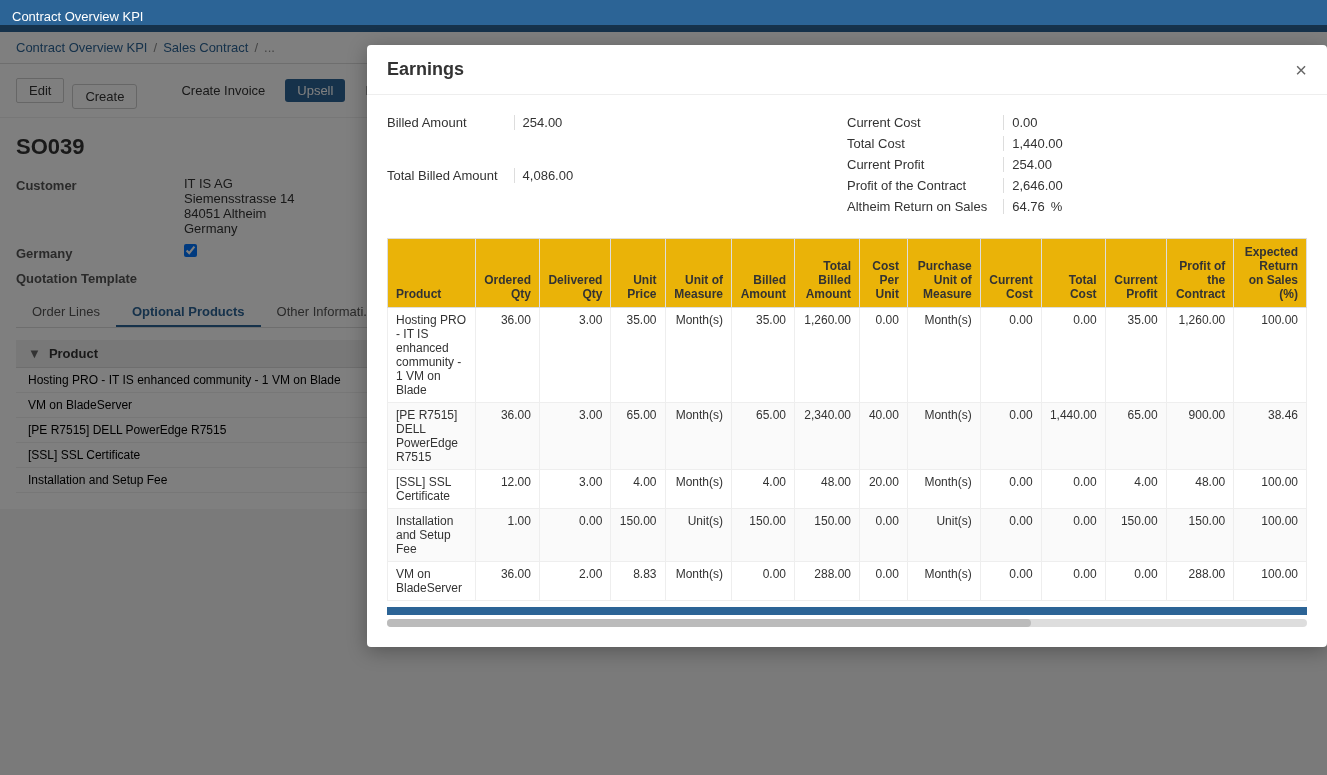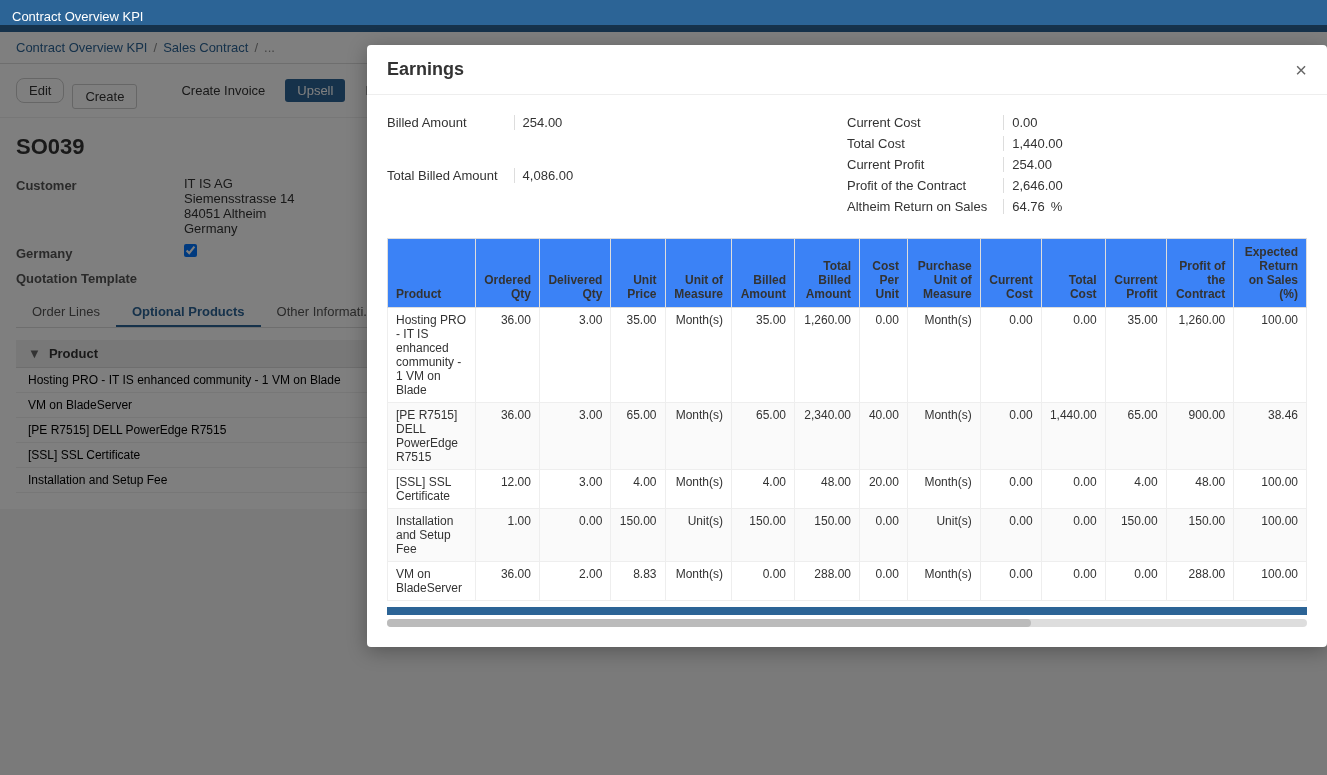--- a/index.html
+++ b/index.html
@@ -44,21 +44,21 @@
       align-items: center;
       gap: 8px;
       background: #fff;
       border-bottom: 1px solid #eee;
     }
 
     .btn-edit {
       background: #fff;
       border: 1px solid #ccc;
       padding: 4px 12px;
-      border-radius: 8px;
+      border-radius: 2px;
       font-size: 13px;
       color: #333;
       cursor: pointer;
     }
     .btn-create {
       background: #fff;
       border: 1px solid #ccc;
       padding: 4px 12px;
       border-radius: 3px;
       font-size: 13px;
@@ -225,21 +225,21 @@
       color: #2c6496;
       margin-bottom: 12px;
     }
 
     .earnings-table {
       width: 100%;
       border-collapse: collapse;
       font-size: 12px;
     }
     .earnings-table th {
-      background: #3b82f6;
+      background: #eab308;
       border: 1px solid #ddd;
       padding: 6px 8px;
       text-align: right;
       font-weight: bold;
       color: #333;
       vertical-align: bottom;
     }
     .earnings-table th.left { text-align: left; }
     .earnings-table td {
       border: 1px solid #eee;

